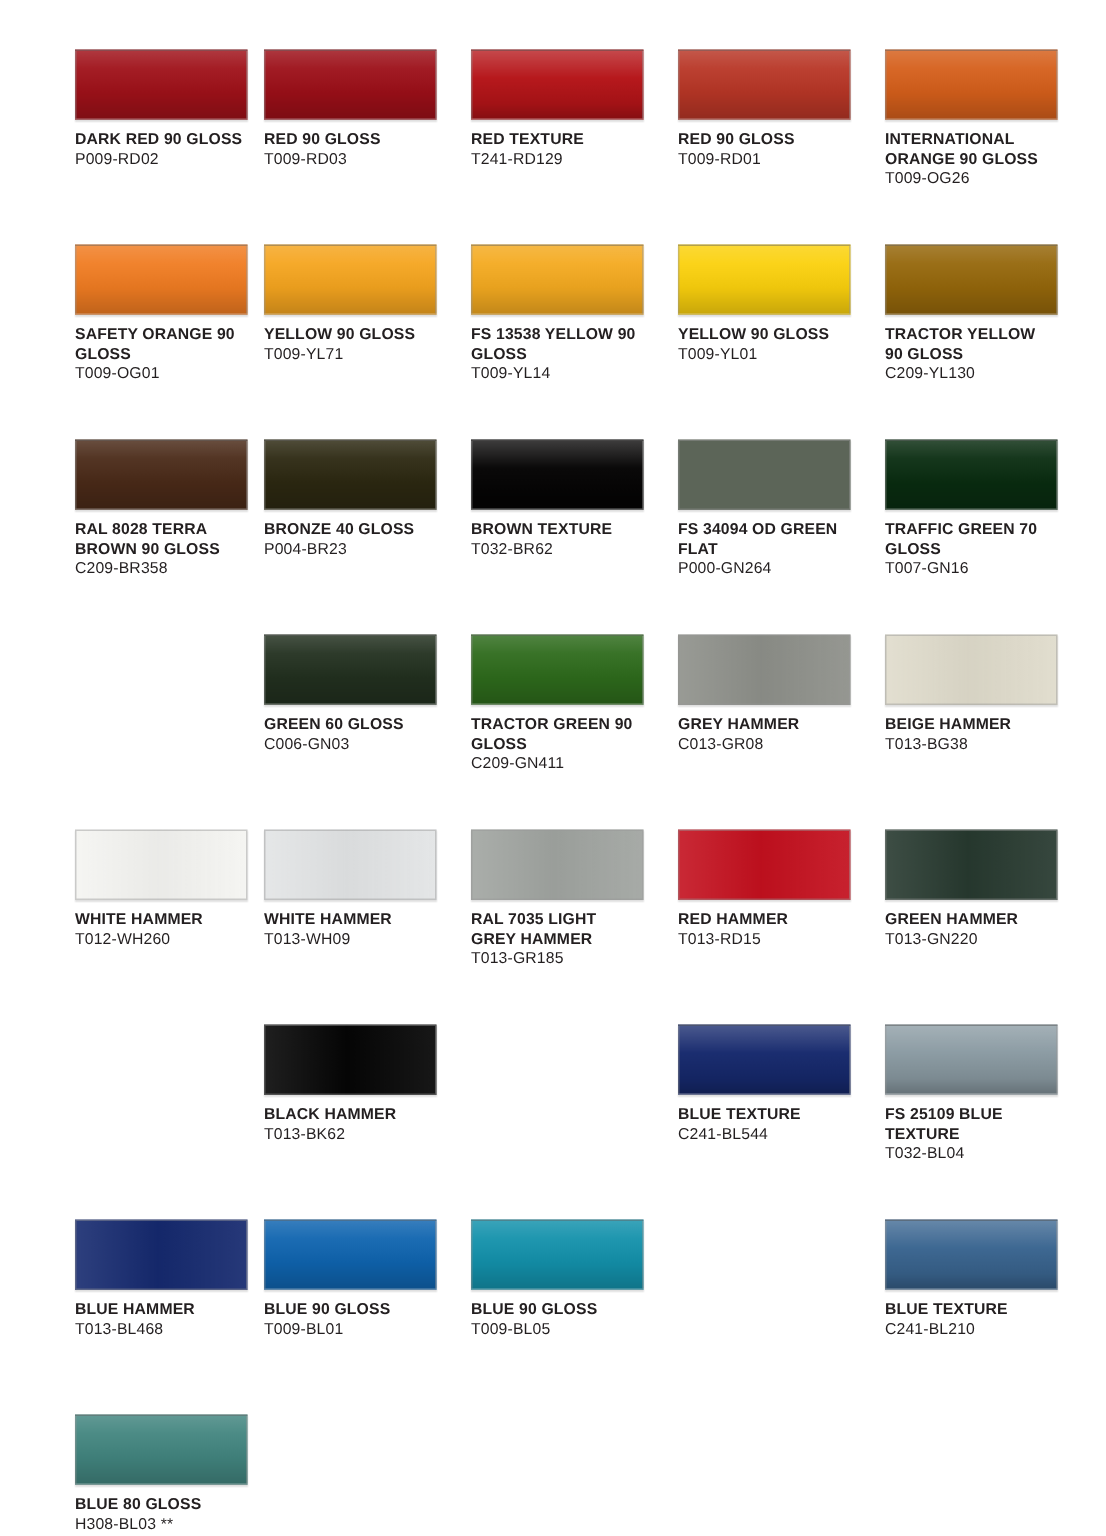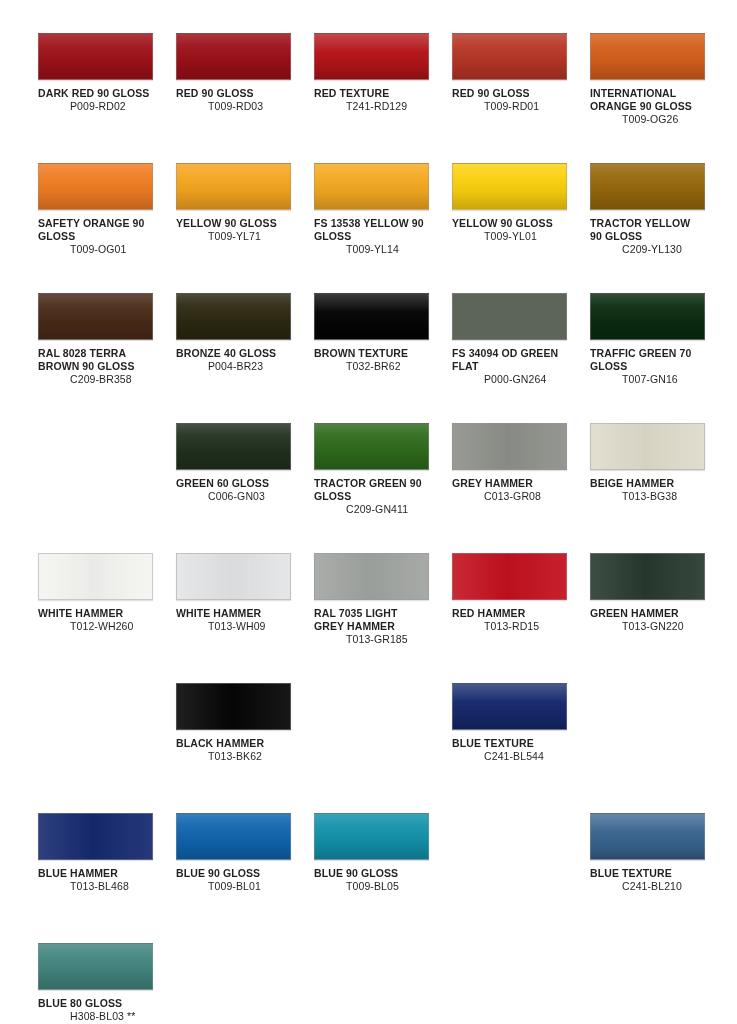--- a/index.html
+++ b/index.html
@@ -35,21 +35,21 @@
     position: relative;
     height: 130px;
   }
 
   .swatch-cell {
     position: absolute;
     top: 0;
     width: 115px;
   }
 
-  .swatch-cell.col-0 { left: 0px; }
+  .swatch-cell.col-0 { left: 12px; }
   .swatch-cell.col-1 { left: 138px; }
   .swatch-cell.col-2 { left: 276px; }
   .swatch-cell.col-3 { left: 414px; }
   .swatch-cell.col-4 { left: 552px; }
 
   .swatch-chip {
     width: 115px;
     height: 47px;
     box-sizing: border-box;
     border: 1px solid rgba(150,150,150,0.45);
@@ -91,21 +91,20 @@
     color: #231f20;
     text-transform: uppercase;
   }
 
   .swatch-code {
     font-size: 10.5px;
     font-weight: normal;
     line-height: 12.8px;
     letter-spacing: 0.01em;
     color: #231f20;
-    margin-left: 32px;
   }
 </style>
 </head>
 <body>
 
 <div id="color-chart">
   <div class="chart-grid">
       <div class="chart-row">
         <div class="swatch-cell col-0">
           <div class="swatch-chip tex" style="background-color: rgb(159, 17, 25);"></div>
@@ -240,20 +239,25 @@
         <div class="swatch-cell col-1">
           <div class="swatch-chip hammer" style="background-color: rgb(5, 5, 5);"></div>
           <div class="swatch-label">BLACK HAMMER</div>
           <div class="swatch-code">T013-BK62</div>
         </div>
         <div class="swatch-cell col-3">
           <div class="swatch-chip grad" style="background-color: rgb(22, 41, 109);"></div>
           <div class="swatch-label">BLUE TEXTURE</div>
           <div class="swatch-code">C241-BL544</div>
         </div>
+        <div class="swatch-cell col-4">
+          <div class="swatch-chip grad" style="background-color: rgb(138, 154, 162);"></div>
+          <div class="swatch-label">FS 25109 BLUE TEXTURE</div>
+          <div class="swatch-code">T032-BL04</div>
+        </div>
       </div>
       <div class="chart-row">
         <div class="swatch-cell col-0">
           <div class="swatch-chip hammer" style="background-color: rgb(21, 41, 110);"></div>
           <div class="swatch-label">BLUE HAMMER</div>
           <div class="swatch-code">T013-BL468</div>
         </div>
         <div class="swatch-cell col-1">
           <div class="swatch-chip tex" style="background-color: rgb(15, 100, 175);"></div>
           <div class="swatch-label">BLUE 90 GLOSS</div>

